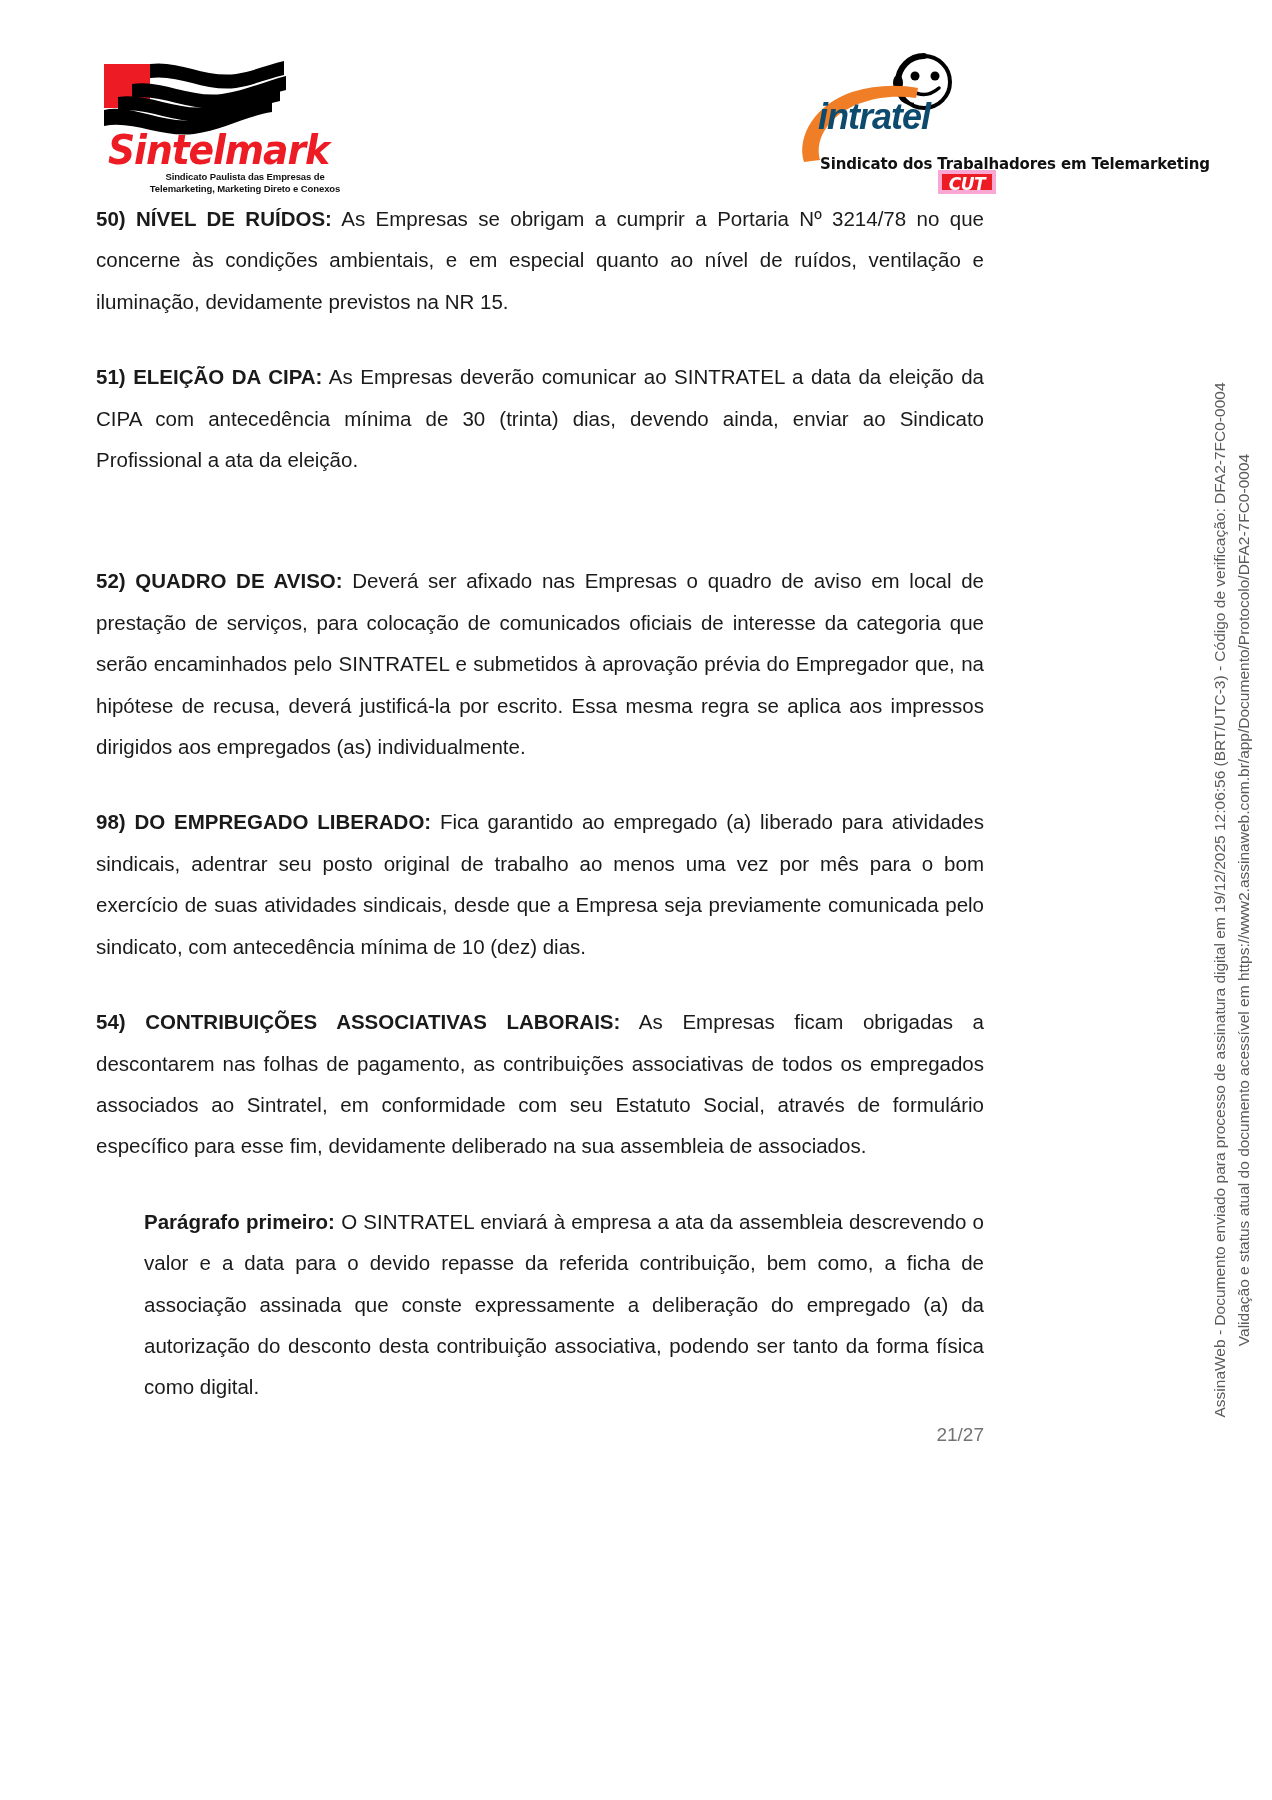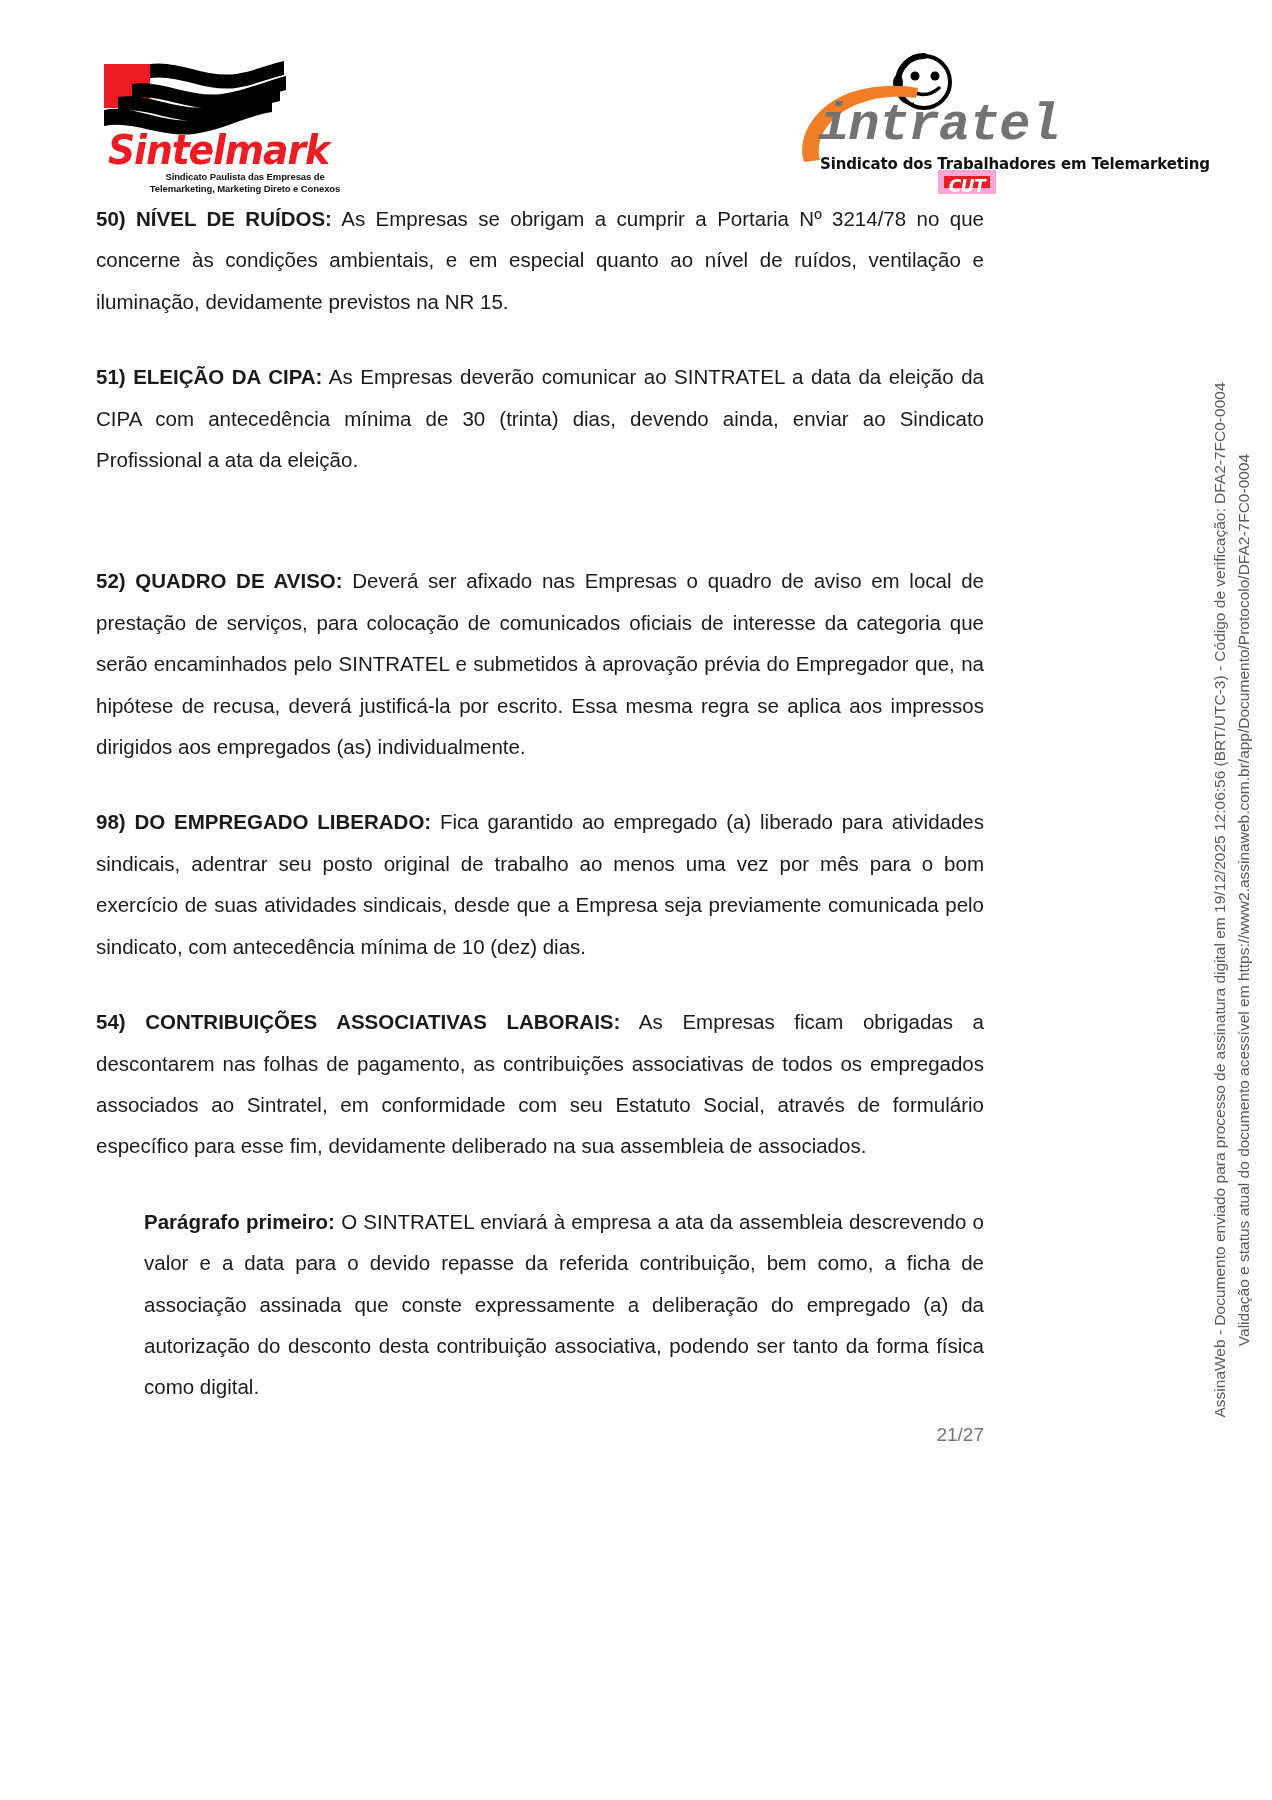--- a/index.html
+++ b/index.html
@@ -70,44 +70,44 @@
   .logo-sintratel {
     position: absolute;
     left: 790px; top: 52px;
     width: 230px; height: 146px;
   }
   .st-face { position: absolute; left: 52px; top: 0; width: 140px; height: 62px; }
   .st-swirl { position: absolute; left: 0; top: 28px; width: 230px; height: 90px; }
   .st-word {
     position: absolute;
     left: 28px; top: 44px;
-    font-size: 52px;
+    font-size: 36px;
     font-weight: bold;
     font-style: italic;
-    color: #737373;
-    font-family: Liberation Mono, monospace;
+    color: #0c4a6e;
+    font-family: Liberation Sans, sans-serif;
     letter-spacing: -1px;
     white-space: nowrap;
   }
   .st-sub {
     position: absolute;
     left: 30px; top: 103px;
     font-size: 15px;
     font-weight: bold;
     color: #111;
     font-family: "DejaVu Sans", sans-serif;
     white-space: nowrap;
     letter-spacing: -0.15px;
   }
   .st-cut {
     position: absolute;
     left: 148px; top: 118px;
     width: 58px; height: 24px;
     background: #ED1C24;
-    border: 6px solid #f9a8d4;
+    border: 4px solid #f9a8d4;
     color: #ffffff;
     font-family: "DejaVu Sans", sans-serif;
     font-size: 17px;
     font-weight: bold;
     font-style: italic;
     text-align: center;
     line-height: 21px;
     letter-spacing: -0.5px;
   }
 

